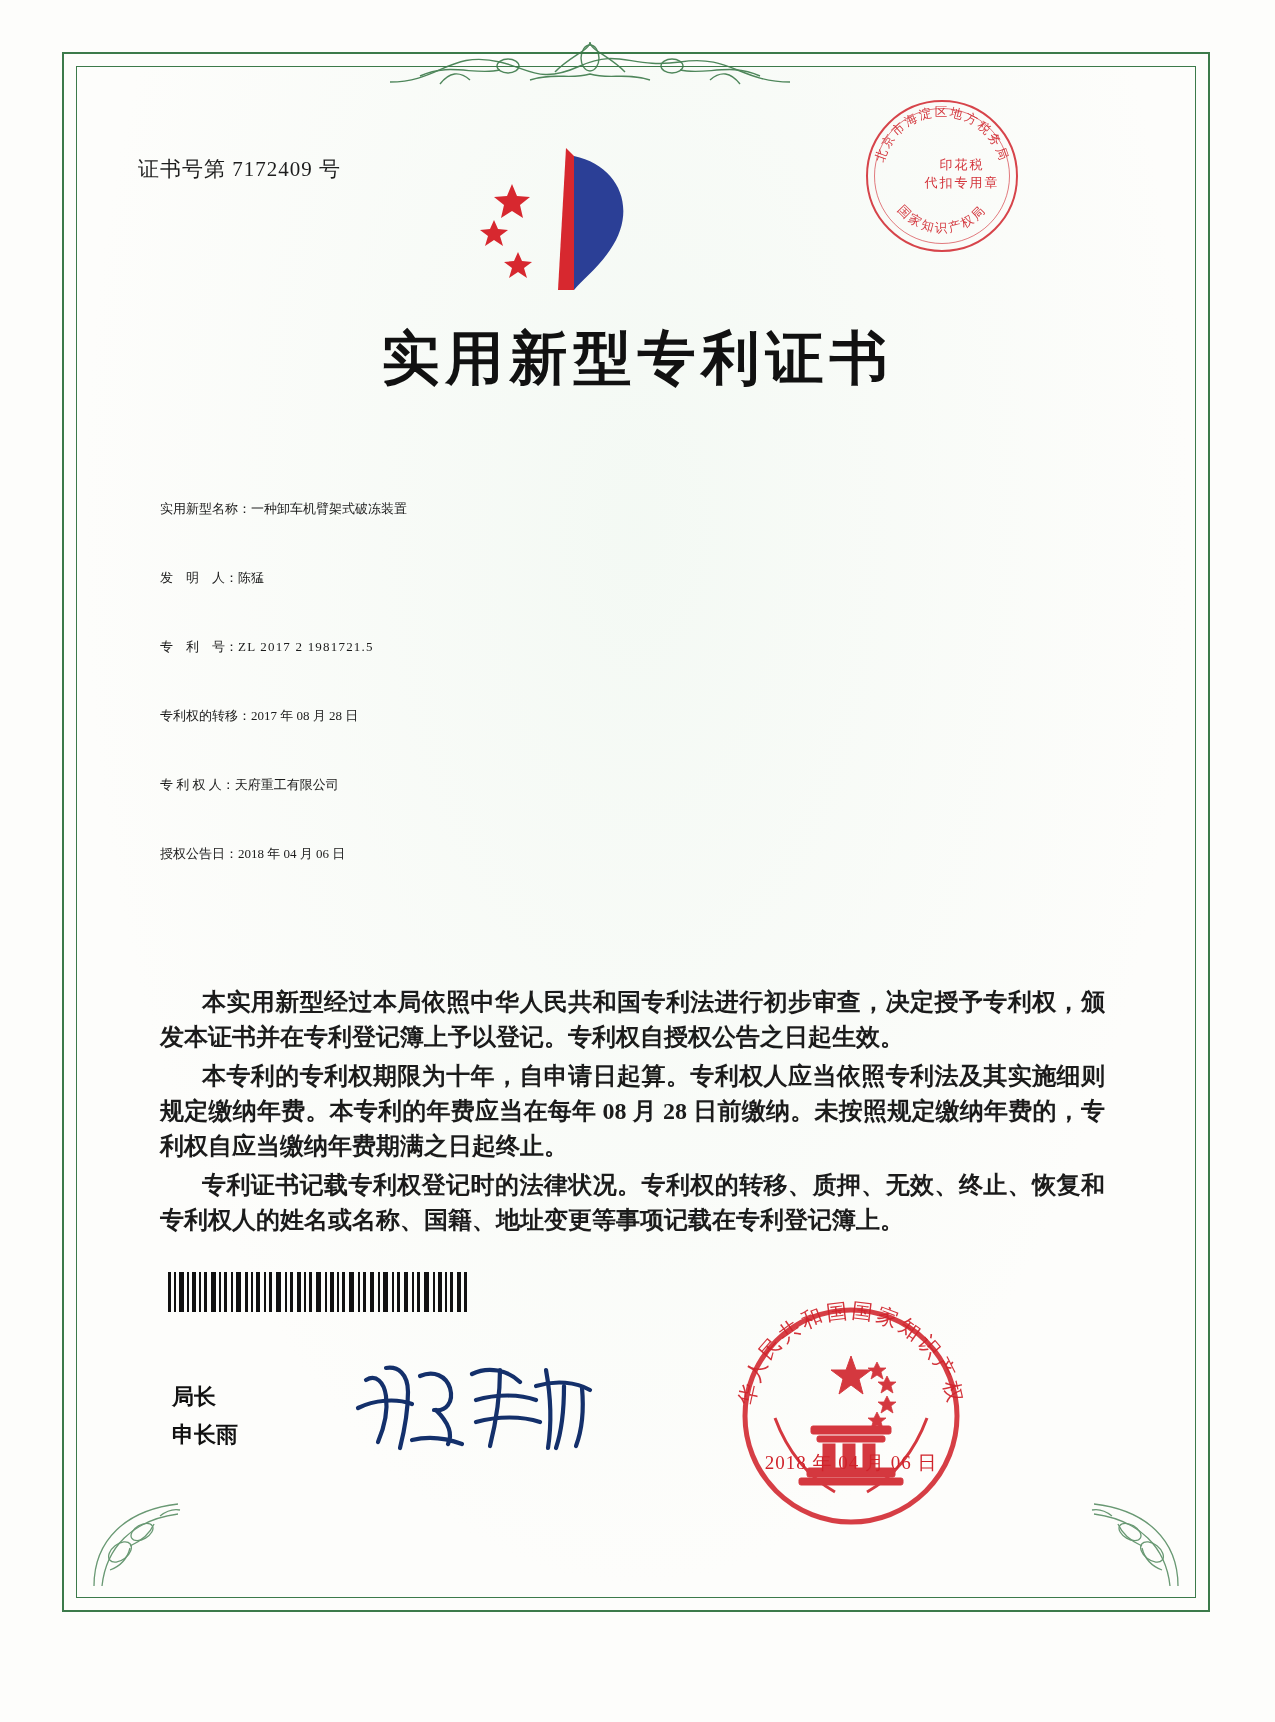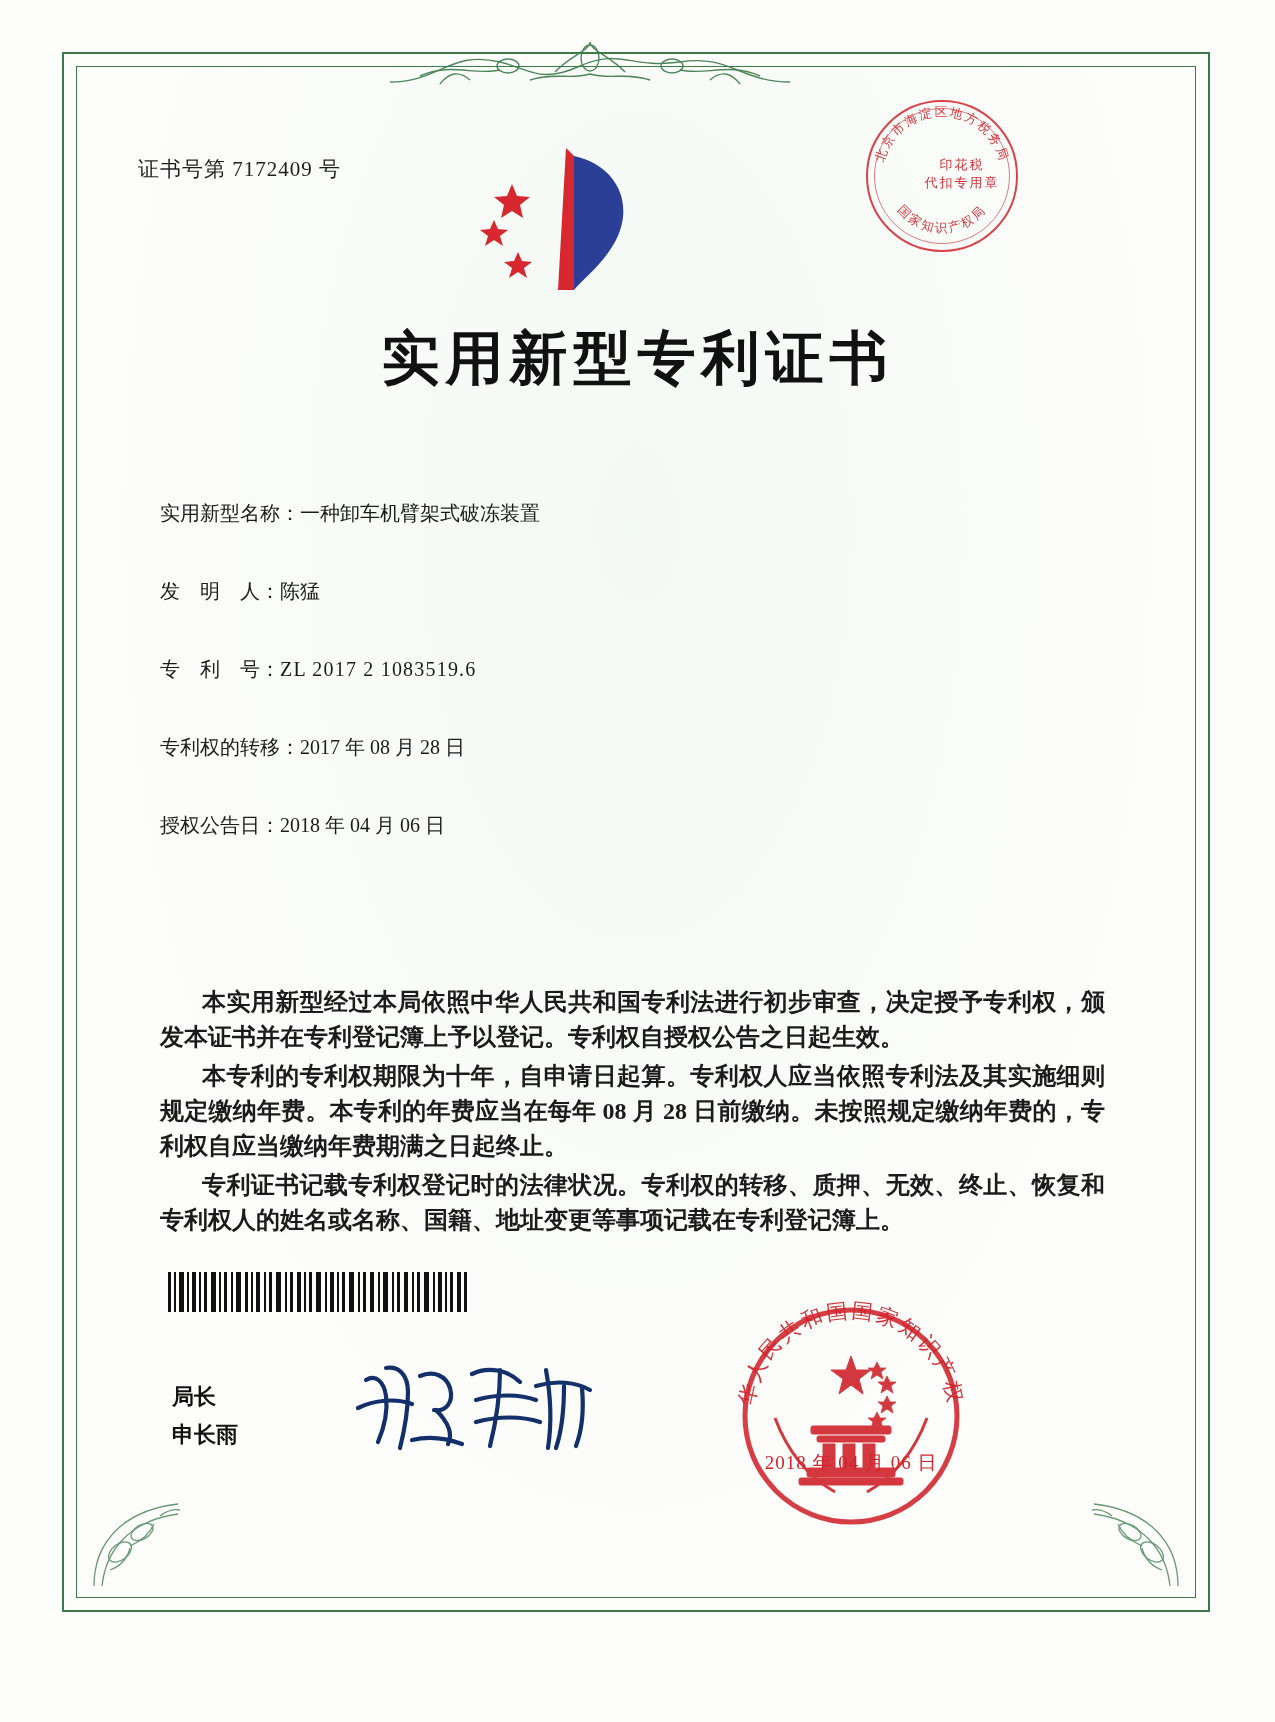--- a/index.html
+++ b/index.html
@@ -145,21 +145,21 @@
   }
 
   
   .fields {
     position: absolute;
     left: 160px;
     top: 500px;
     width: 960px;
   }
   .field {
-    font-size: 20px;
+    font-size: 13px;
     color: #1b1b1b;
     margin-bottom: 51px;
     white-space: nowrap;
   }
   .field .lbl {
     display: inline-block;
   }
   .field .val {
     display: inline-block;
   }
@@ -339,24 +339,27 @@
   <div class="title">实用新型专利证书</div>
 
   <div class="fields">
     <div class="field">
       <span class="lbl">实用新型名称：</span><span class="val">一种卸车机臂架式破冻装置</span>
     </div>
     <div class="field">
       <span class="lbl">发　明　人：</span><span class="val">陈猛</span>
     </div>
     <div class="field">
-      <span class="lbl">专　利　号：</span><span class="val mono-num">ZL 2017 2 1083519.6</span>
+      <span class="lbl">专　利　号：</span><span class="val mono-num">ZL 2017 2 1981721.5</span>
     </div>
     <div class="field">
       <span class="lbl">专利权的转移：</span><span class="val">2017 年 08 月 28 日</span>
+    </div>
+    <div class="field">
+      <span class="lbl">专 利 权 人：</span><span class="val">天府重工有限公司</span>
     </div>
     <div class="field">
       <span class="lbl">授权公告日：</span><span class="val">2018 年 04 月 06 日</span>
     </div>
   </div>
 
   <div class="paras">
     <p>本实用新型经过本局依照中华人民共和国专利法进行初步审查，决定授予专利权，颁发本证书并在专利登记簿上予以登记。专利权自授权公告之日起生效。</p>
     <p>本专利的专利权期限为十年，自申请日起算。专利权人应当依照专利法及其实施细则规定缴纳年费。本专利的年费应当在每年 08 月 28 日前缴纳。未按照规定缴纳年费的，专利权自应当缴纳年费期满之日起终止。</p>
     <p>专利证书记载专利权登记时的法律状况。专利权的转移、质押、无效、终止、恢复和专利权人的姓名或名称、国籍、地址变更等事项记载在专利登记簿上。</p>

